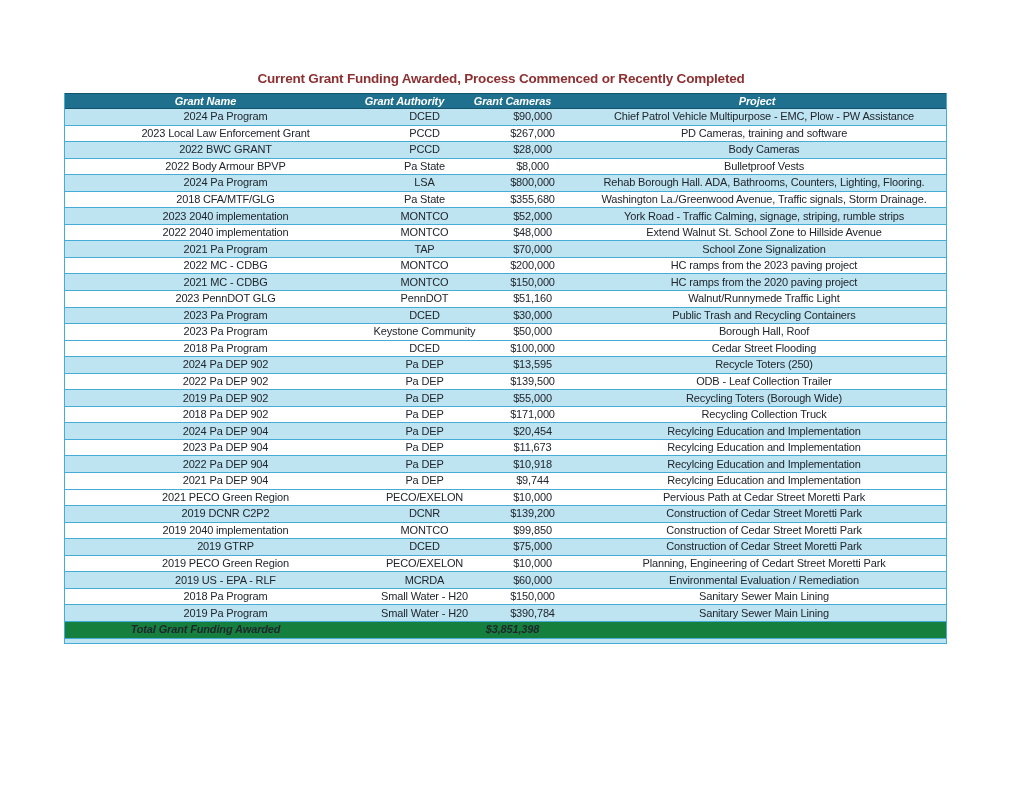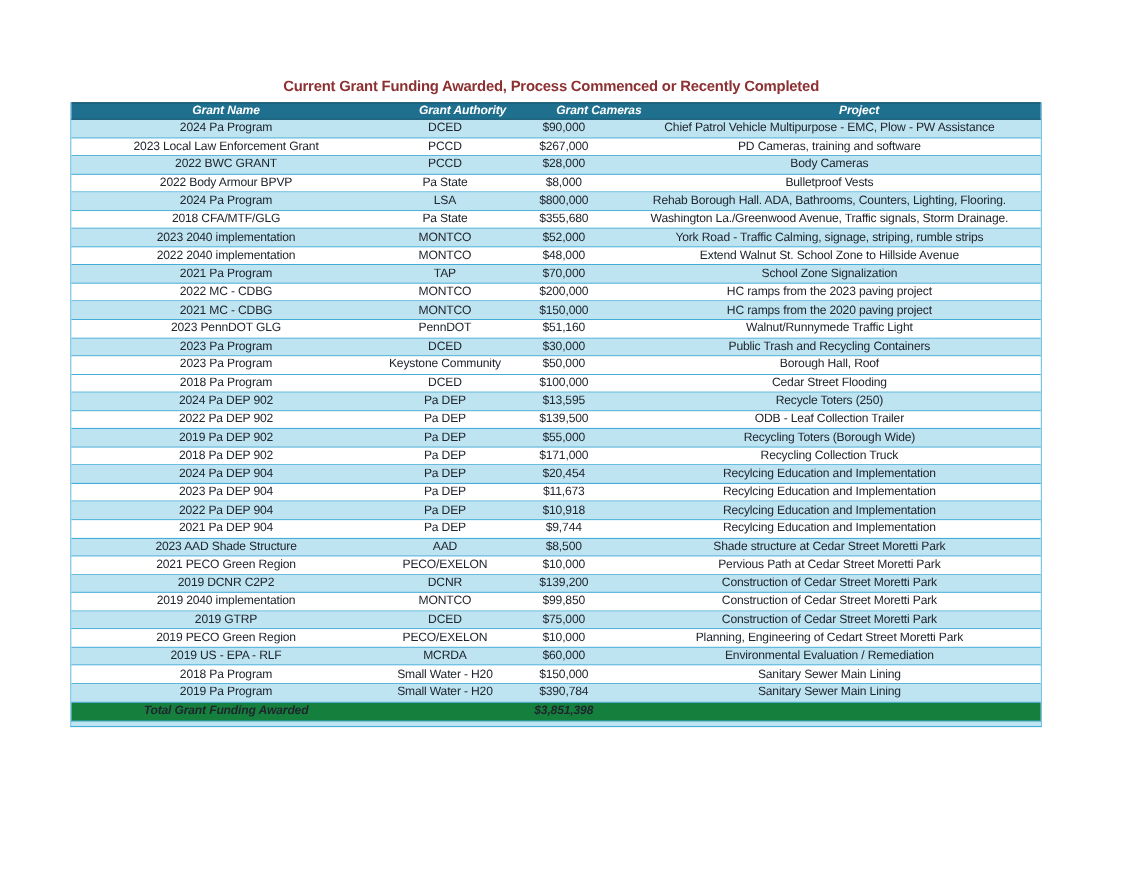--- a/index.html
+++ b/index.html
@@ -31,20 +31,21 @@
   }
 
   .trow {
     display: grid;
     grid-template-columns: 281px 117px 99px 1fr;
     align-items: center;
     height: 16.55px;
     border-bottom: 1px solid #45ACD8;
     background: #ffffff;
     line-height: 1;
+    padding-left: 20px;
   }
   .trow.alt { background: #BEE3F1; }
 
   .trow > div {
     text-align: center;
     overflow: hidden;
     white-space: nowrap;
     letter-spacing: -0.15px;
   }
 
@@ -54,21 +55,20 @@
     align-items: center;
     height: 16px;
     background: #1F6F8F;
     border-top: 1px solid #12526b;
     border-bottom: 1px solid #12526b;
     color: #ffffff;
     font-weight: bold;
     font-style: italic;
     font-size: 11px;
     line-height: 1;
-    gap: 16px;
   }
   .header-row > div { text-align: center; letter-spacing: -0.1px; }
   .header-row > .hdr-project { text-align: center; padding-left: 6px; }
 
   .total-row {
     display: grid;
     grid-template-columns: 281px 117px 99px 1fr;
     align-items: center;
     height: 17px;
     background: #15803d;
@@ -233,26 +233,20 @@
           <div>Pa DEP</div>
           <div>$10,918</div>
           <div>Recylcing Education and Implementation</div>
         </div>
         <div class="trow">
           <div>2021 Pa DEP 904</div>
           <div>Pa DEP</div>
           <div>$9,744</div>
           <div>Recylcing Education and Implementation</div>
         </div>
-        <div class="trow alt">
-          <div>2023 AAD Shade Structure</div>
-          <div>AAD</div>
-          <div>$8,500</div>
-          <div>Shade structure at Cedar Street Moretti Park</div>
-        </div>
         <div class="trow">
           <div>2021 PECO Green Region</div>
           <div>PECO/EXELON</div>
           <div>$10,000</div>
           <div>Pervious Path at Cedar Street Moretti Park</div>
         </div>
         <div class="trow alt">
           <div>2019 DCNR C2P2</div>
           <div>DCNR</div>
           <div>$139,200</div>

